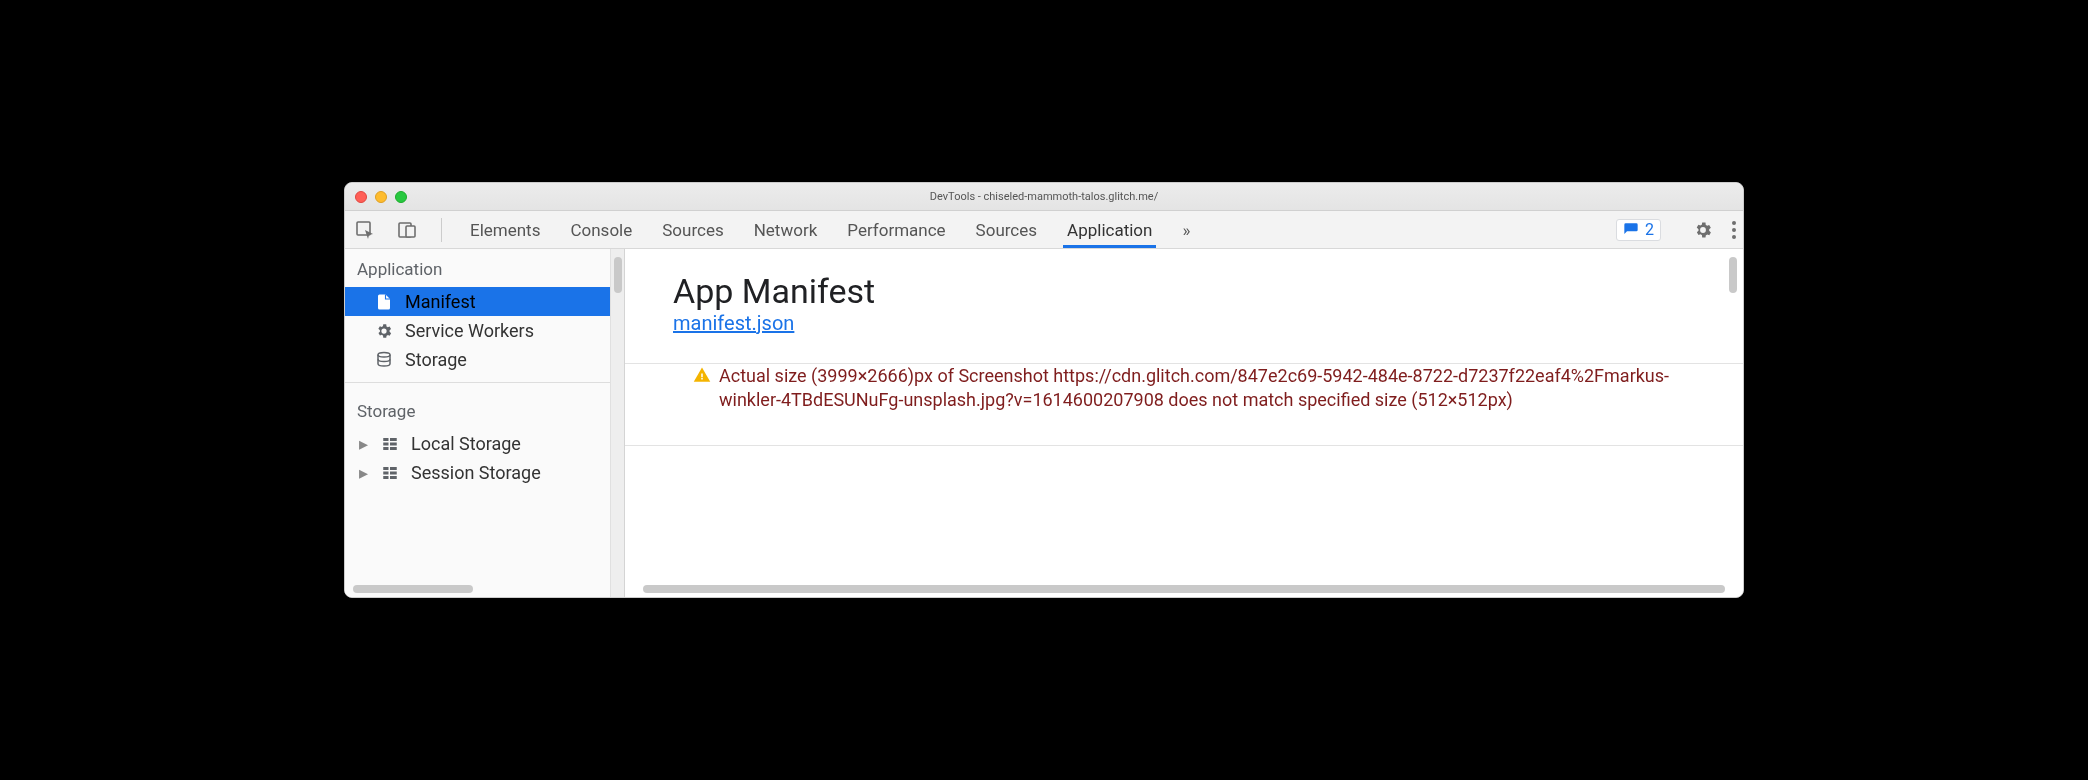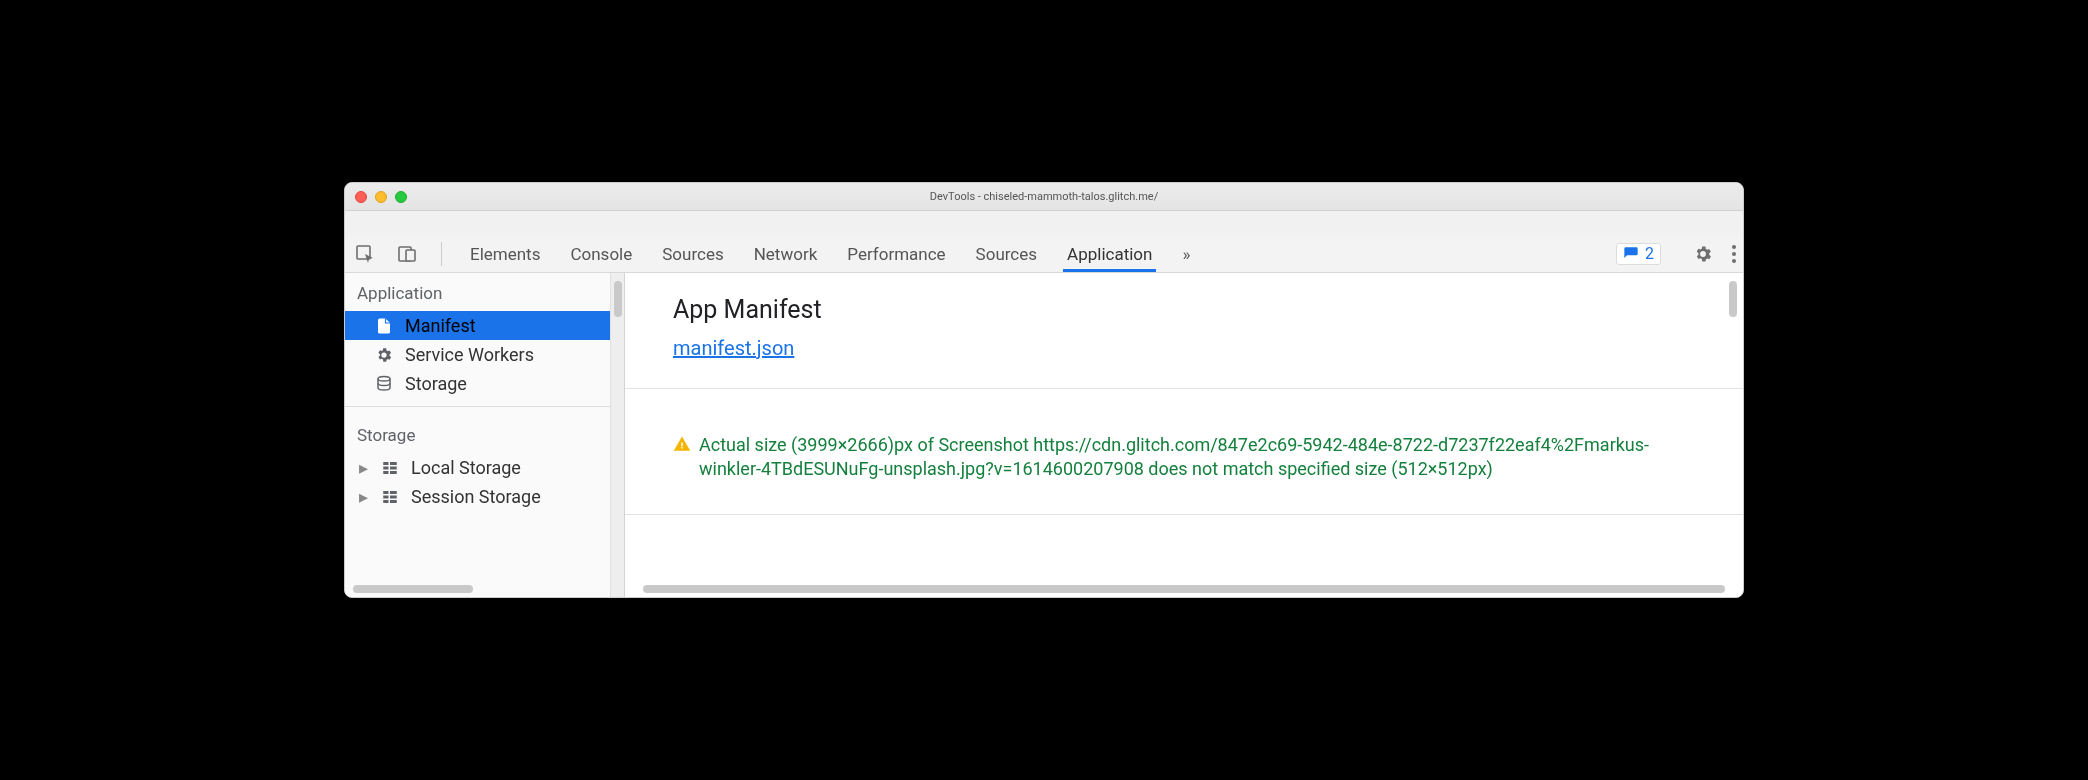--- a/index.html
+++ b/index.html
@@ -54,21 +54,20 @@
   .tabbar {
     height: 38px;
     background: #f3f3f3;
     display: flex;
     align-items: center;
     border-bottom: 1px solid #d8d8d8;
     padding: 0 6px 0 10px;
     gap: 22px;
     font-size: 17px;
     color: #555;
-    margin-top: 24px;
   }
   .tabbar .ico-btn {
     display: flex;
     align-items: center;
     color: #6e6e6e;
   }
   .tabbar .sep {
     width: 1px; height: 24px; background: #ccc;
     margin: 0 2px;
   }
@@ -171,48 +170,46 @@
   .main {
     flex: 1;
     display: flex;
     flex-direction: column;
     position: relative;
   }
   .main-pad {
     padding: 22px 40px 10px 48px;
   }
   .h1 {
-    font-size: 25px;
+    font-size: 34px;
     color: #202124;
     font-weight: 400;
-    margin-bottom: 12px;
   }
   .link {
     font-size: 20px;
     color: #1a73e8;
     text-decoration: underline;
   }
   .hr {
     border: 0; border-top: 1px solid #e3e3e3;
     margin: 18px 0 0 0;
   }
   .section-h {
     font-size: 19px;
     color: #5f6368;
     font-weight: 600;
     padding: 18px 48px 10px 48px;
   }
   .warning-row {
     display: flex;
     gap: 8px;
-    padding: 0 48px 14px 48px;
+    padding: 0 48px 14px 68px;
     font-size: 18px;
-    color: #15803d;
+    color: #7f1d1d;
     line-height: 1.35;
-    margin-top: 44px;
   }
   .warn-icon {
     flex-shrink:0;
     margin-top:2px;
   }
   .main-scroll-h {
     height: 12px;
     margin: 0 18px 4px 18px;
     position: relative;
   }

